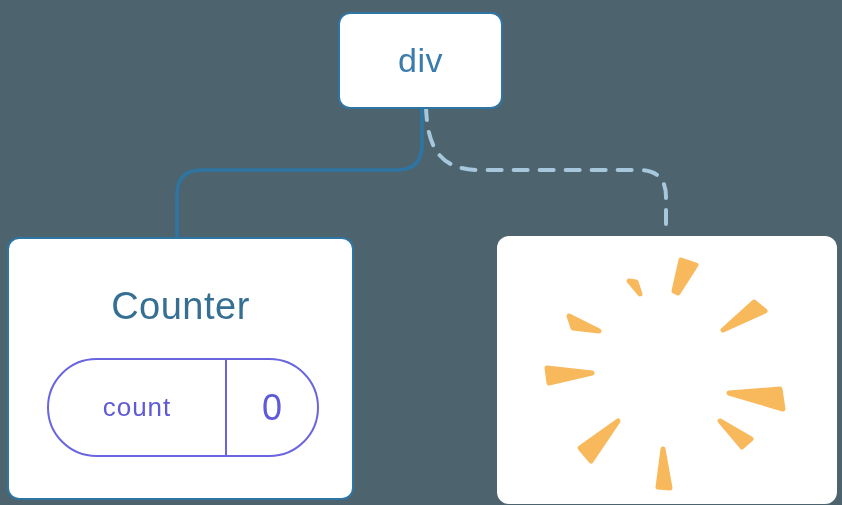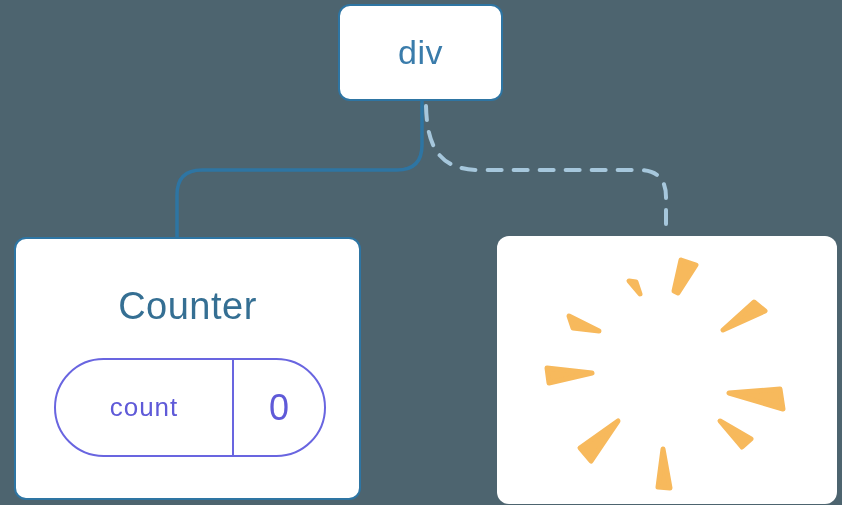--- a/index.html
+++ b/index.html
@@ -30,32 +30,32 @@
   .node {
     position: absolute;
     background: var(--node-fill, #ffffff);
     border-radius: 12px;
     box-sizing: border-box;
   }
   .node.bordered {
     border: 2.5px solid var(--node-border, #2e75a3);
   }
   .root-node {
-    left: 338px; top: 4px;
+    left: 338px; top: 12px;
     width: 165px; height: 97px;
     display: flex; align-items: center; justify-content: center;
   }
   .root-label {
     color: var(--root-text, #3a7cab);
     font-size: 34px;
     font-weight: 500;
     letter-spacing: 0.5px;
   }
   .counter-node {
-    left: 14px; top: 237px;
+    left: 7px; top: 237px;
     width: 347px; height: 263px;
   }
   .counter-title {
     position: absolute;
     left: 0; top: 46px; width: 100%;
     text-align: center;
     color: var(--component-text, #356f93);
     font-size: 38px;
     font-weight: 500;
     letter-spacing: 0.5px;

